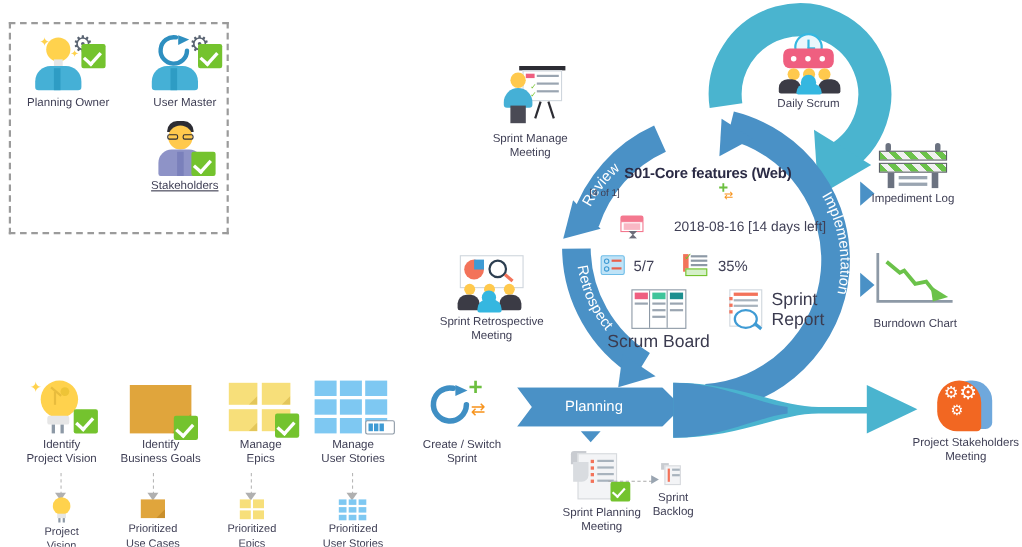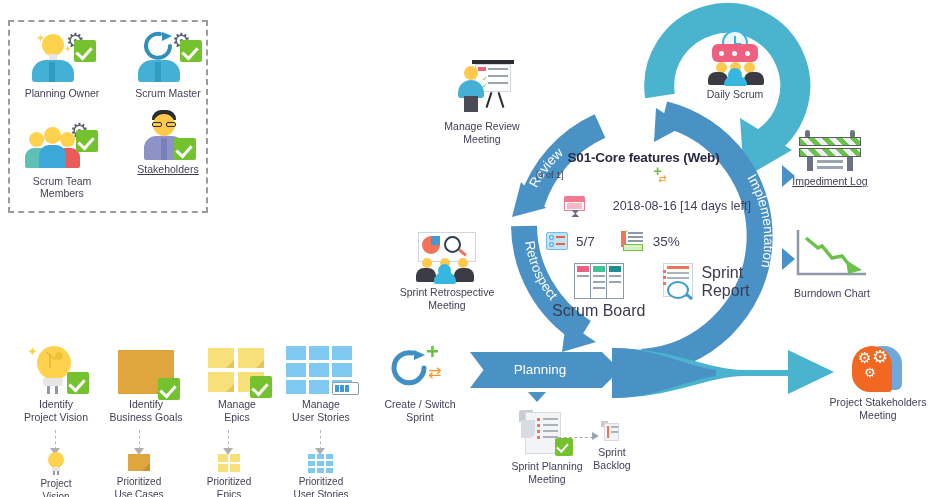--- a/index.html
+++ b/index.html
@@ -89,37 +89,23 @@
     <div class="icwrap" style="width:76px;height:56px;">
       <svg width="40" height="30" viewBox="0 0 40 30" style="position:absolute;left:10px;top:2px;">
         <path d="M30 16 A12 12 0 1 1 20 4" fill="none" stroke="#2e8fc0" stroke-width="4" stroke-linecap="round"></path>
         <path d="M22 2 L32 6 L22 11 Z" fill="#2e8fc0"></path>
       </svg>
       <div class="torso" style="left:8px;top:32px;width:42px;height:22px;"></div>
       <div class="abs" style="left:25px;top:34px;width:6px;height:20px;background:#2e9cc4;"></div>
       <div class="gear" style="left:42px;top:2px;">⚙</div>
       <div class="chk" style="left:50px;top:12px;"></div>
     </div>
-    <div class="role-label">Scrum Master</div>
-  </div>
-
-  <div class="node" style="left:12px;top:120px;width:100px;">
-    <div class="icwrap" style="width:76px;height:52px;">
-      <div class="head" style="left:5px;top:12px;width:15px;height:15px;background:#ffd24d;"></div>
-      <div class="abs" style="left:1px;top:28px;width:24px;height:20px;background:#5fc0b5;border-radius:9px 9px 2px 2px;"></div>
-      <div class="head" style="left:36px;top:12px;width:15px;height:15px;background:#ffd24d;"></div>
-      <div class="abs" style="left:32px;top:28px;width:24px;height:20px;background:#ea5a5a;border-radius:9px 9px 2px 2px;"></div>
-      <div class="head" style="left:20px;top:7px;width:17px;height:17px;background:#ffd24d;"></div>
-      <div class="abs" style="left:15px;top:25px;width:27px;height:23px;background:#3aa8d8;border-radius:10px 10px 2px 2px;"></div>
-      <div class="gear" style="left:46px;top:0px;">⚙</div>
-      <div class="chk" style="left:52px;top:10px;"></div>
-    </div>
-    <div class="role-label" style="white-space:pre-line;">Scrum Team
-Members</div>
-  </div>
+    <div class="role-label">User Master</div>
+  </div>
+
 
   <div class="node" style="left:118px;top:108px;width:100px;text-decoration:underline;">
     <div class="icwrap" style="width:76px;height:52px;">
       <div class="abs" style="left:22px;top:2px;width:24px;height:10px;background:#2c2c33;border-radius:9px 9px 0 0;"></div>
       <div class="head" style="left:23px;top:6px;width:22px;height:22px;background:#ffc94d;"></div>
       <div class="abs" style="left:22px;top:14px;width:10px;height:5px;border:1.5px solid #2c2c33;border-radius:2px;box-sizing:border-box;"></div>
       <div class="abs" style="left:36px;top:14px;width:10px;height:5px;border:1.5px solid #2c2c33;border-radius:2px;box-sizing:border-box;"></div>
       <div class="abs" style="left:14px;top:28px;width:40px;height:24px;background:#8e93c7;border-radius:12px 12px 2px 2px;"></div>
       <div class="abs" style="left:31px;top:30px;width:6px;height:22px;background:#7a80bb;"></div>
       <div class="chk" style="left:44px;top:30px;"></div>
@@ -248,21 +234,21 @@
       <div class="abs" style="left:32px;top:17px;color:#74c32e;font-size:7px;">✓</div>
       <div class="abs" style="left:38px;top:17px;width:20px;height:2px;background:#9aa5b1;"></div>
       <div class="abs" style="left:32px;top:24px;color:#74c32e;font-size:7px;">✓</div>
       <div class="abs" style="left:38px;top:24px;width:20px;height:2px;background:#9aa5b1;"></div>
       <div class="abs" style="left:38px;top:34px;width:2px;height:16px;background:#2c2c33;transform:rotate(18deg);"></div>
       <div class="abs" style="left:50px;top:34px;width:2px;height:16px;background:#2c2c33;transform:rotate(-18deg);"></div>
       <div class="head" style="left:14px;top:8px;width:14px;height:14px;background:#ffc94d;"></div>
       <div class="torso" style="left:8px;top:22px;width:26px;height:18px;"></div>
       <div class="abs" style="left:14px;top:38px;width:14px;height:16px;background:#4a4a55;"></div>
     </div>
-    <div class="cap" style="white-space:pre-line;margin-top:2px;">Manage Review
+    <div class="cap" style="white-space:pre-line;margin-top:2px;">Sprint Manage
 Meeting</div>
   </div>
 
   <div class="node" style="left:388px;top:232px;width:118px;">
     <div class="icwrap" style="width:74px;height:52px;">
       <div class="abs" style="left:8px;top:0;width:58px;height:30px;background:#fff;border:1.5px solid #cfd6dd;box-sizing:border-box;"></div>
       <div class="abs" style="left:12px;top:4px;width:18px;height:18px;border-radius:50%;background:#f3735a;"></div>
       <div class="abs" style="left:21px;top:4px;width:9px;height:9px;background:#3f9bd4;"></div>
       <div class="abs" style="left:34px;top:4px;width:17px;height:17px;border:2.5px solid #2c3e50;border-radius:50%;box-sizing:border-box;background:#fff;"></div>
       <div class="abs" style="left:48px;top:19px;width:9px;height:3px;background:#f3735a;transform:rotate(40deg);"></div>
@@ -292,21 +278,21 @@
       <div class="head" style="left:44px;top:32px;width:11px;height:11px;background:#ffc94d;"></div>
       <div class="abs" style="left:8px;top:42px;width:20px;height:13px;background:#3b3b45;border-radius:8px 8px 2px 2px;"></div>
       <div class="abs" style="left:44px;top:42px;width:20px;height:13px;background:#3b3b45;border-radius:8px 8px 2px 2px;"></div>
       <div class="head" style="left:28px;top:38px;width:14px;height:14px;background:#35b7e0;"></div>
       <div class="abs" style="left:24px;top:46px;width:23px;height:10px;background:#35b7e0;border-radius:9px 9px 2px 2px;"></div>
     </div>
     <div class="cap" style="margin-top:2px;">Daily Scrum</div>
   </div>
 
   <div class="tri-right" style="left:782px;top:165px;"></div>
-  <div class="node" style="left:775px;top:130px;width:110px;text-decoration:underline;">
+  <div class="node" style="left:775px;top:130px;width:110px;">
     <div class="icwrap" style="width:66px;height:42px;">
       <div class="abs" style="left:8px;top:0;width:5px;height:8px;background:#6b7280;border-radius:3px;"></div>
       <div class="abs" style="left:53px;top:0;width:5px;height:8px;background:#6b7280;border-radius:3px;"></div>
       <div class="abs" style="left:2px;top:7px;width:62px;height:9px;background:repeating-linear-gradient(45deg,#6bc24a 0 5px,#f0f0f0 5px 10px);border:1px solid #5a5f66;box-sizing:border-box;"></div>
       <div class="abs" style="left:2px;top:18px;width:62px;height:9px;background:repeating-linear-gradient(45deg,#6bc24a 0 5px,#f0f0f0 5px 10px);border:1px solid #5a5f66;box-sizing:border-box;"></div>
       <div class="abs" style="left:10px;top:27px;width:6px;height:14px;background:#6b7280;"></div>
       <div class="abs" style="left:50px;top:27px;width:6px;height:14px;background:#6b7280;"></div>
       <div class="abs" style="left:20px;top:30px;width:26px;height:3px;background:#9aa5b1;"></div>
       <div class="abs" style="left:20px;top:36px;width:26px;height:3px;background:#9aa5b1;"></div>
     </div>

